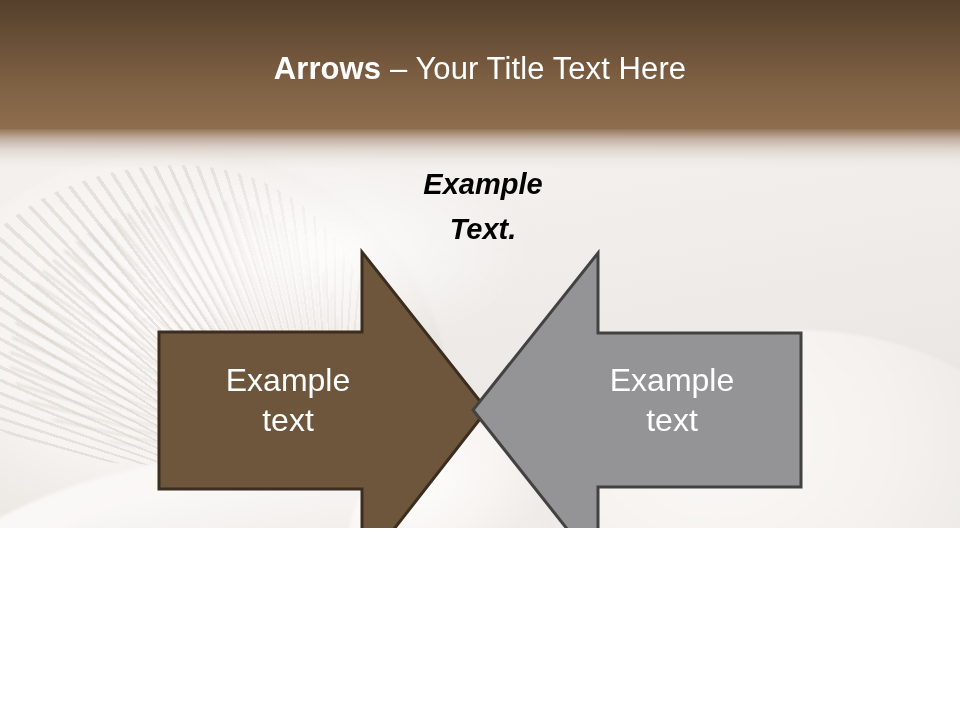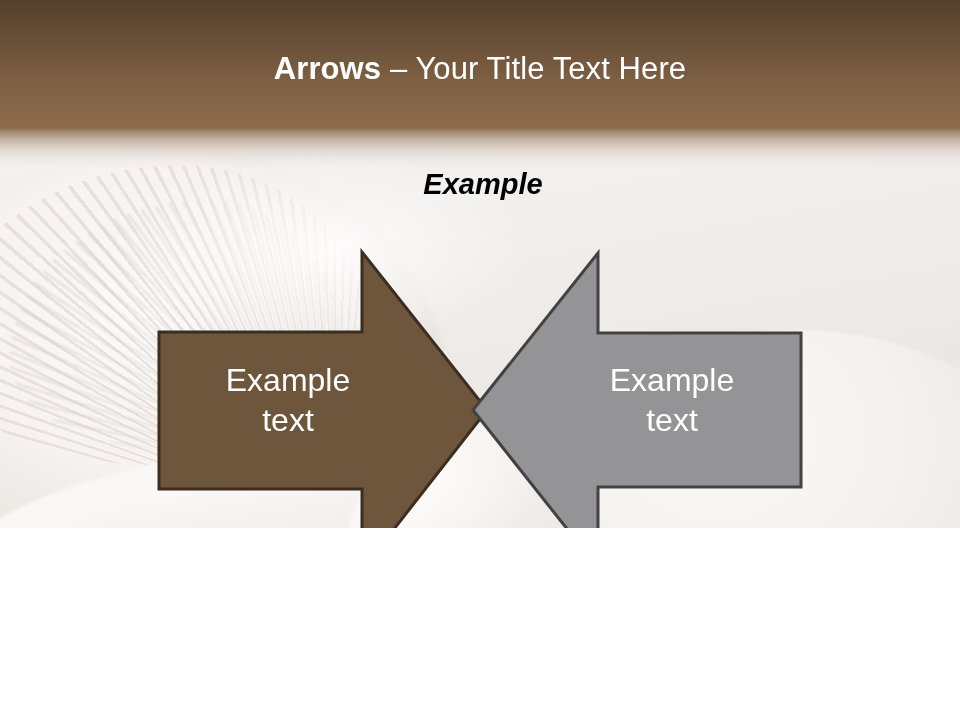--- a/index.html
+++ b/index.html
@@ -247,20 +247,21 @@
     <div class="photo-shadow-2"></div>
     <div class="photo-highlight"></div>
   </div>
 
   <div class="header-band"></div>
   <div class="header-fade"></div>
   <div class="slide-title"><span class="t-bold">Arrows</span><span class="t-norm"> – </span><span class="t-norm">Your Title Text Here</span></div>
 
   <div class="caption">
     <div>Example</div>
+    <div>Text.</div>
   </div>
 
   <div class="arrows-layer">
     <svg class="arrow-svg" width="960" height="720" viewBox="0 0 960 720">
 
       <polygon points="159,332 362,332 362,252 487,410 362,570 362,489 159,489" fill="#6d563c" stroke="#3b2d1f" stroke-width="3" stroke-linejoin="miter"></polygon>
 
       <polygon points="801,333 598,333 598,253 473,410 598,568 598,487 801,487" fill="#949496" stroke="#424242" stroke-width="3" stroke-linejoin="miter"></polygon>
     </svg>
   </div>

